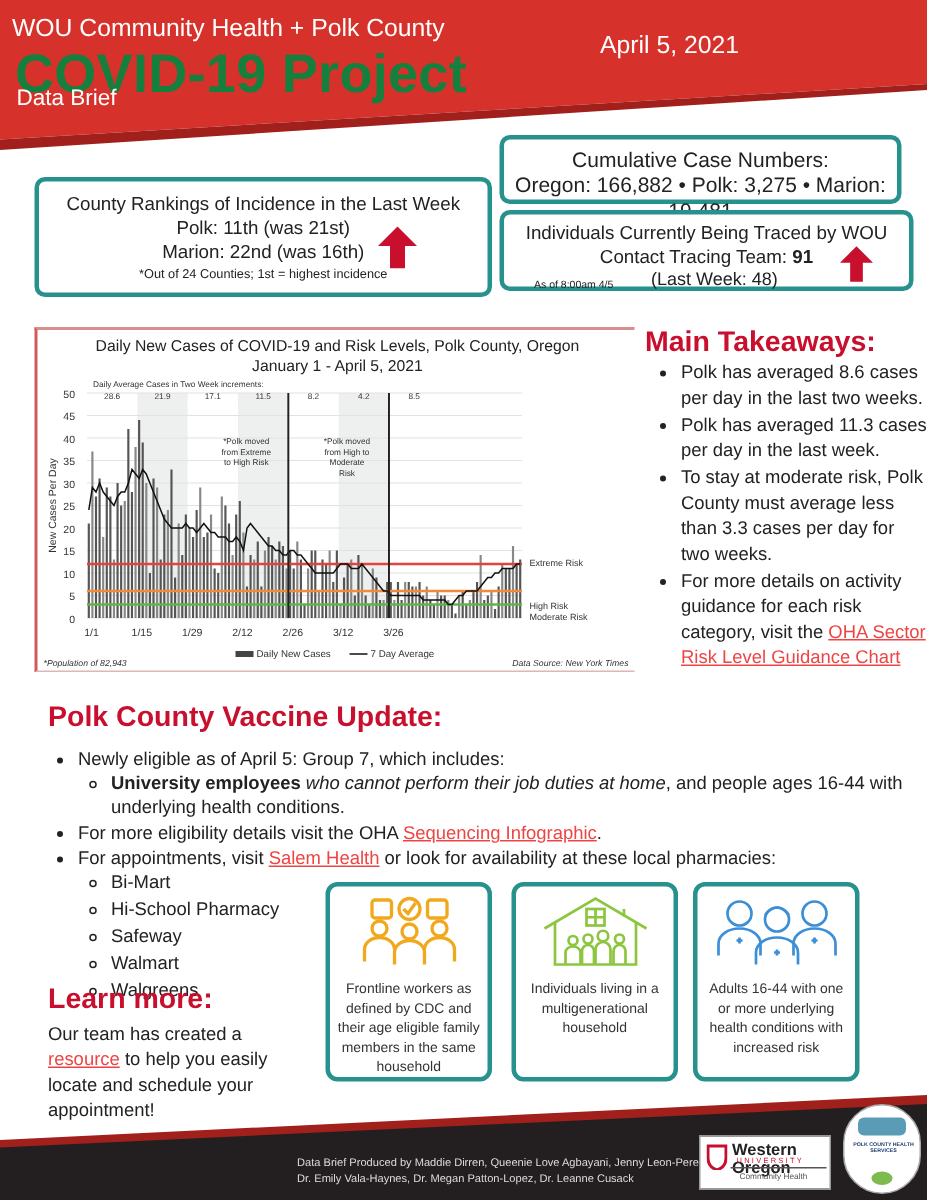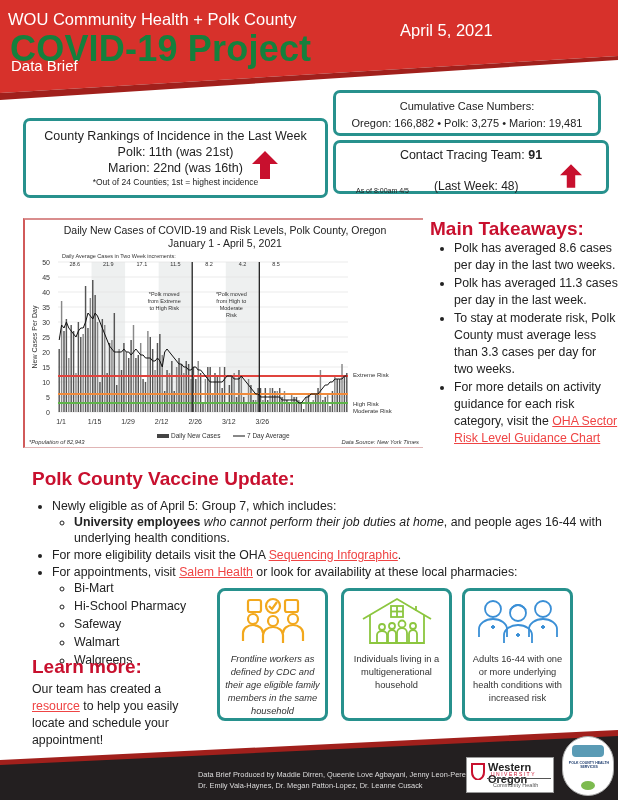--- a/index.html
+++ b/index.html
@@ -4,21 +4,21 @@
 <style>
   * { box-sizing: border-box; margin: 0; padding: 0; }
   body { width: 618px; height: 800px; position: relative; overflow: hidden; background: #ffffff; font-family: "Liberation Sans", sans-serif; color: #222; }
   .header-bg { position: absolute; left: 0; top: 0; width: 618px; height: 100px; }
   .hdr-org { position: absolute; left: 8px; top: 10px; color: #fff; font-size: 16.5px; }
   .hdr-title { position: absolute; left: 10px; top: 28px; color: #15803d; font-size: 36px; font-weight: bold; letter-spacing: 0.2px; }
   .hdr-sub { position: absolute; left: 11px; top: 57px; color: #fff; font-size: 15px; }
   .hdr-date { position: absolute; left: 400px; top: 21px; color: #fff; font-size: 16.5px; }
 
   .box { position: absolute; border: 3px solid #27918d; border-radius: 7px; background: #fff; text-align: center; color: #222; }
-  .box-cum { left: 333px; top: 90px; width: 268px; height: 46px; padding-top: 5px; font-size: 11px; line-height: 17px; }
+  .box-cum { left: 333px; top: 90px; width: 268px; height: 46px; padding-top: 5px; font-size: 14px; line-height: 17px; }
   .box-rank { left: 23px; top: 118px; width: 305px; height: 80px; padding-top: 7px; font-size: 12.5px; line-height: 16px; }
   .box-rank .note { font-size: 8.5px; line-height: 12px; }
   .box-trace { left: 333px; top: 140px; width: 276px; height: 54px; padding-top: 4px; font-size: 12.5px; line-height: 16px; }
   .box-trace .asof { position: absolute; left: 20px; top: 40px; font-size: 7px; }
   .box-trace .lastwk { position: absolute; left: 98px; top: 35px; font-size: 12px; }
   .arrow { position: absolute; width: 26px; height: 28px; }
   .chart-frame { position: absolute; left: 23px; top: 218px; width: 400px; height: 230px; border-left: 2px solid #d15a5a; border-top: 2px solid #d98d8d; border-bottom: 1px solid #e0b5b5; }
   .chart-frame svg { position: absolute; left: 0; top: 0; }
 
   .takeaways { position: absolute; left: 430px; top: 218px; width: 188px; }
@@ -32,21 +32,21 @@
   .vaccine ul.lvl1 > li { margin-bottom: 1px; }
   .vaccine ul.lvl2 { margin-left: 22px; list-style: circle; }
   .vaccine ul.lvl2 li { margin-bottom: 1px; }
   .pharm { font-size: 12.3px; line-height: 17px; }
 
   .learn { position: absolute; left: 32px; top: 656px; width: 180px; }
   .learn p { margin-top: 3px; font-size: 12.3px; line-height: 17px; }
 
   .card { position: absolute; top: 588px; width: 111px; border: 3px solid #27918d; border-radius: 8px; text-align: center; font-size: 9.3px; line-height: 13px; color: #333; padding: 6px 4px 0; }
   .card svg { display: block; margin: 0 auto 8px; }
-  .card-1 { left: 217px; height: 133px; font-style: italic; }
+  .card-1 { left: 217px; height: 133px; }
   .card-2 { left: 341px; height: 133px; }
   .card-3 { left: 462px; height: 133px; }
 
   .footer-bg { position: absolute; left: 0; top: 730px; width: 618px; height: 70px; }
   .footer-text { position: absolute; left: 198px; top: 769px; font-size: 7.4px; line-height: 11px; color: #ddd; }
   .wou-logo { position: absolute; left: 466px; top: 757px; width: 88px; height: 36px; background: #fff; border: 1px solid #999; }
   .polk-logo { position: absolute; left: 562px; top: 736px; width: 52px; height: 60px; background: #fff; border-radius: 26px; border: 1px solid #aaa; }
 </style>
 </head>
 <body>
@@ -69,20 +69,21 @@
   <div>County Rankings of Incidence in the Last Week</div>
   <div>Polk: 11th (was 21st)</div>
   <div>Marion: 22nd (was 16th)</div>
   <div class="note">*Out of 24 Counties; 1st = highest incidence</div>
   <svg class="arrow" style="left:226px; top:30px;" viewBox="0 0 26 28">
     <polygon points="13,0 26,13 18,13 18,28 8,28 8,13 0,13" fill="#c8102e"></polygon>
   </svg>
 </div>
 
 <div class="box box-trace">
+  <div>Individuals Currently Being Traced by WOU</div>
   <div><span>Contact Tracing Team: </span><b>91</b></div>
   <span class="asof">As of 8:00am 4/5</span>
   <span class="lastwk">(Last Week: 48)</span>
   <svg class="arrow" style="left:224px; top:20px; width:22px; height:26px;" viewBox="0 0 26 28">
     <polygon points="13,0 26,13 18,13 18,28 8,28 8,13 0,13" fill="#c8102e"></polygon>
   </svg>
 </div>
 
 <div class="chart-frame">
   <svg id="chart" width="398" height="228">

